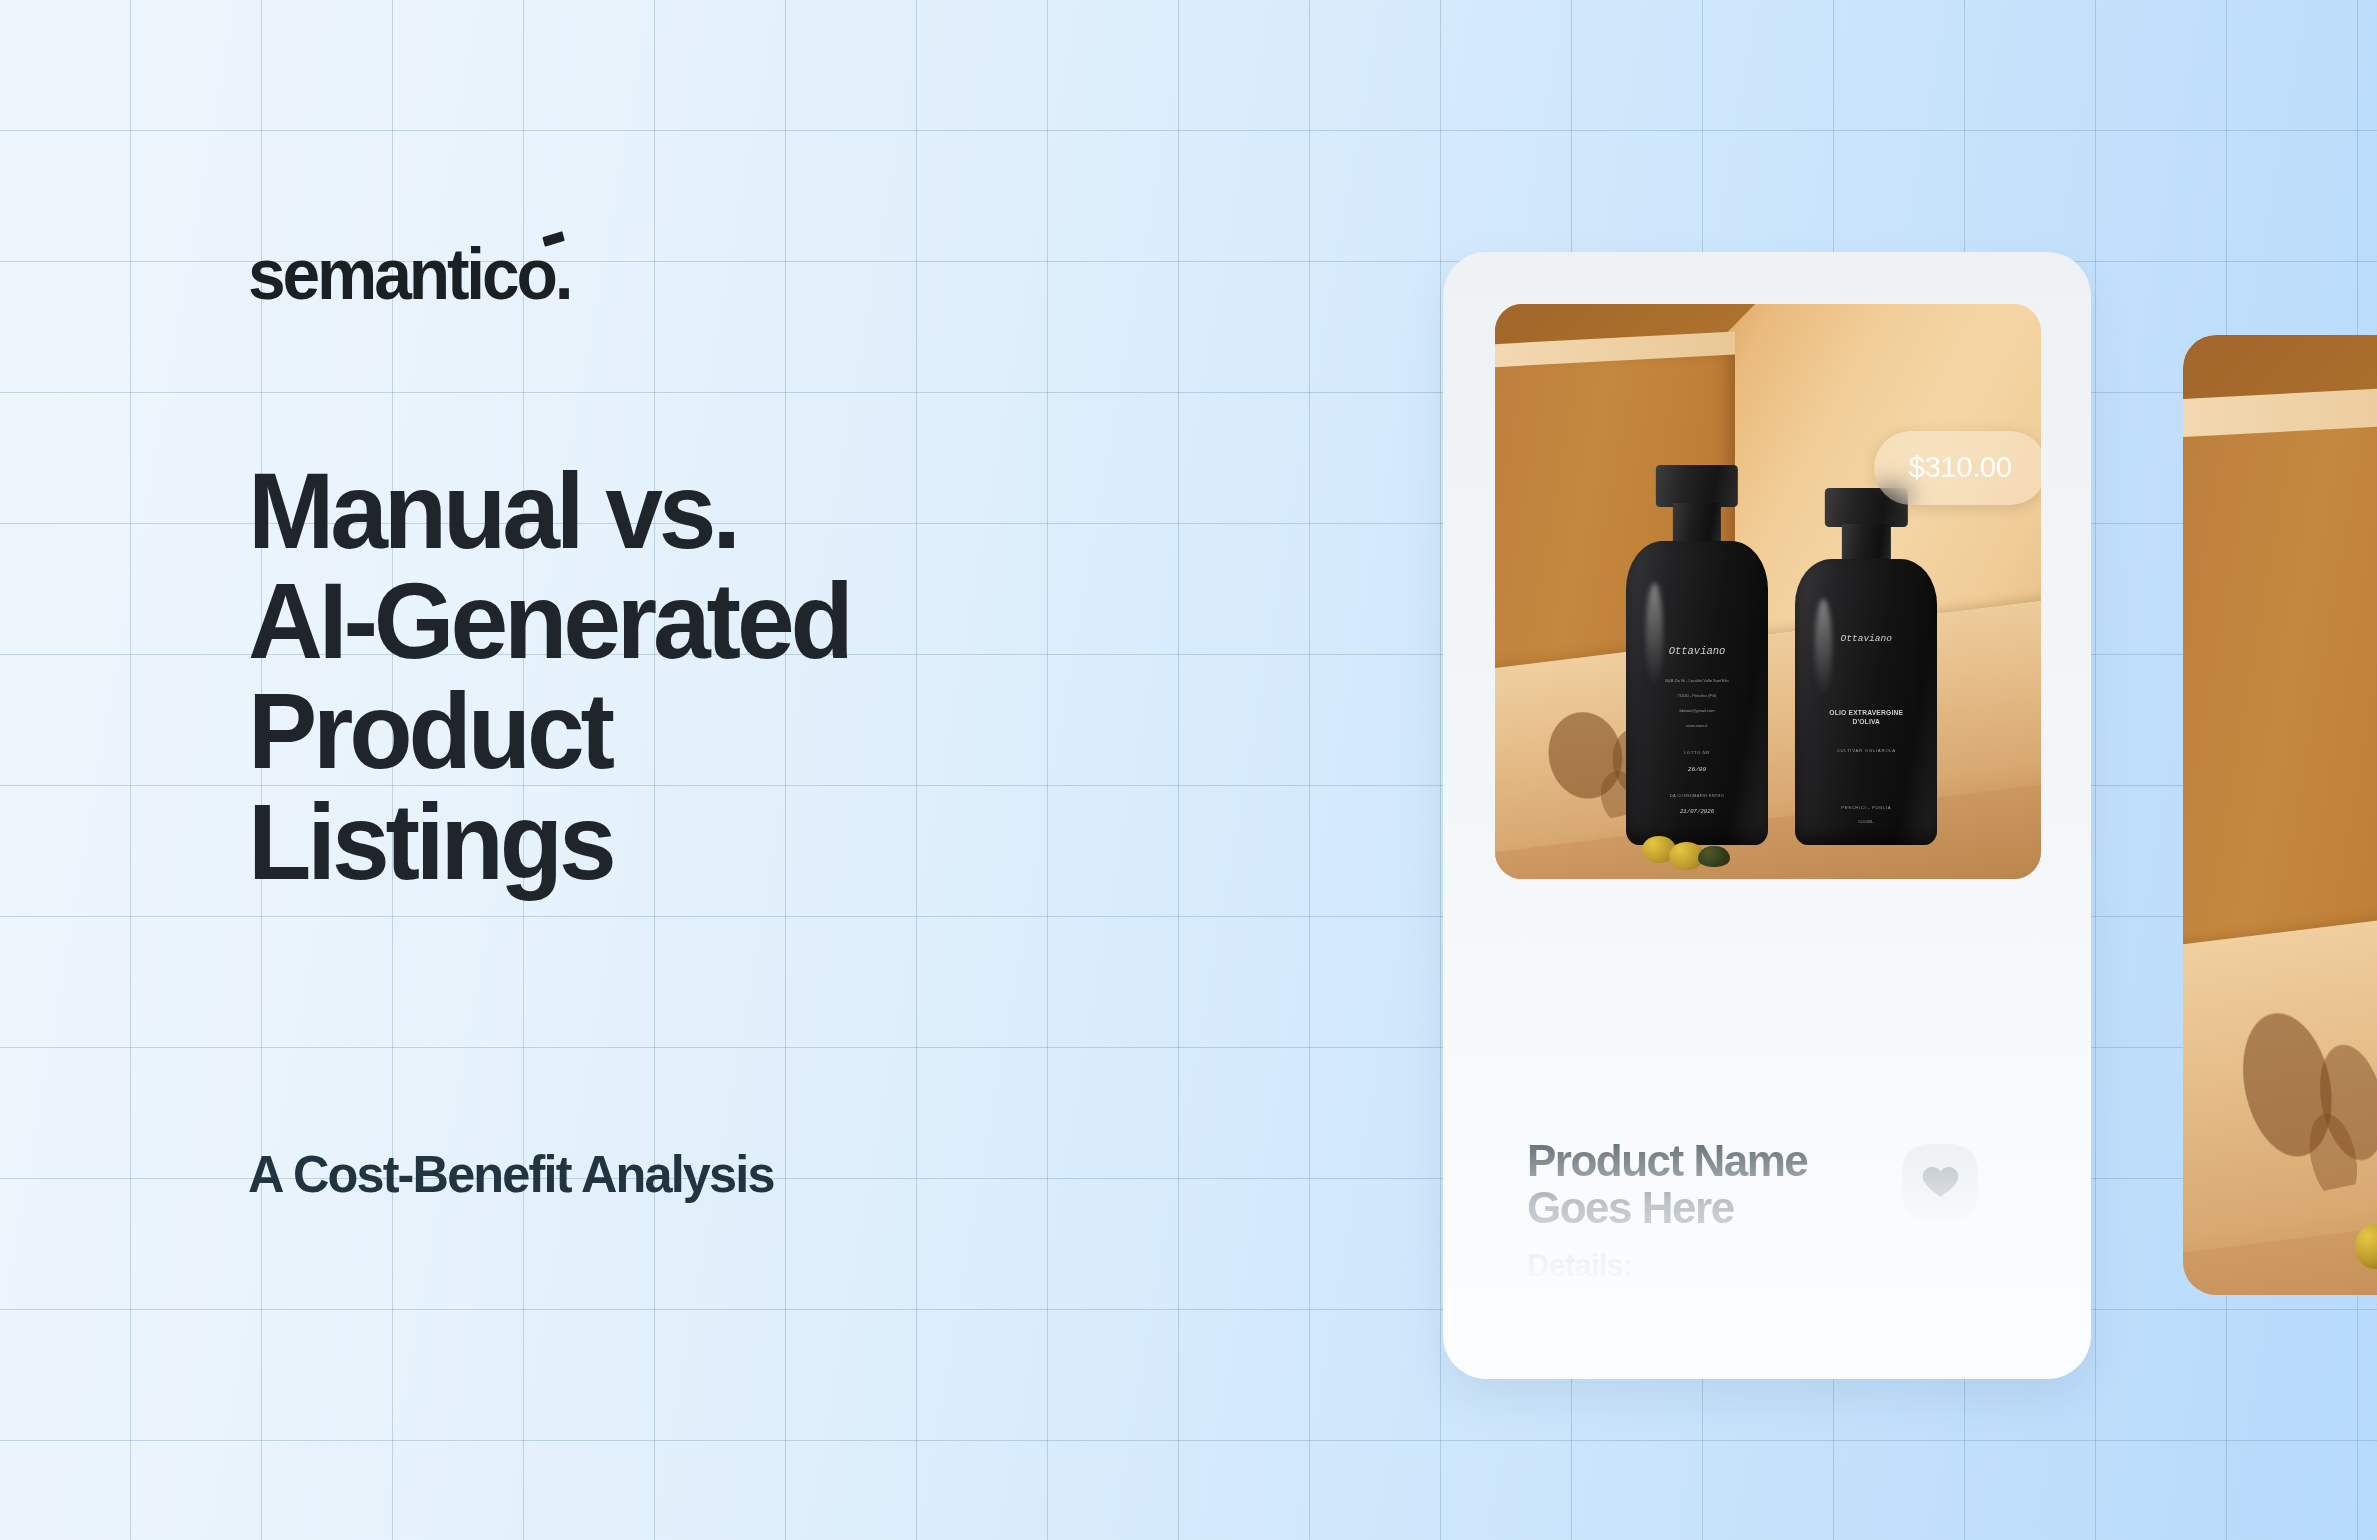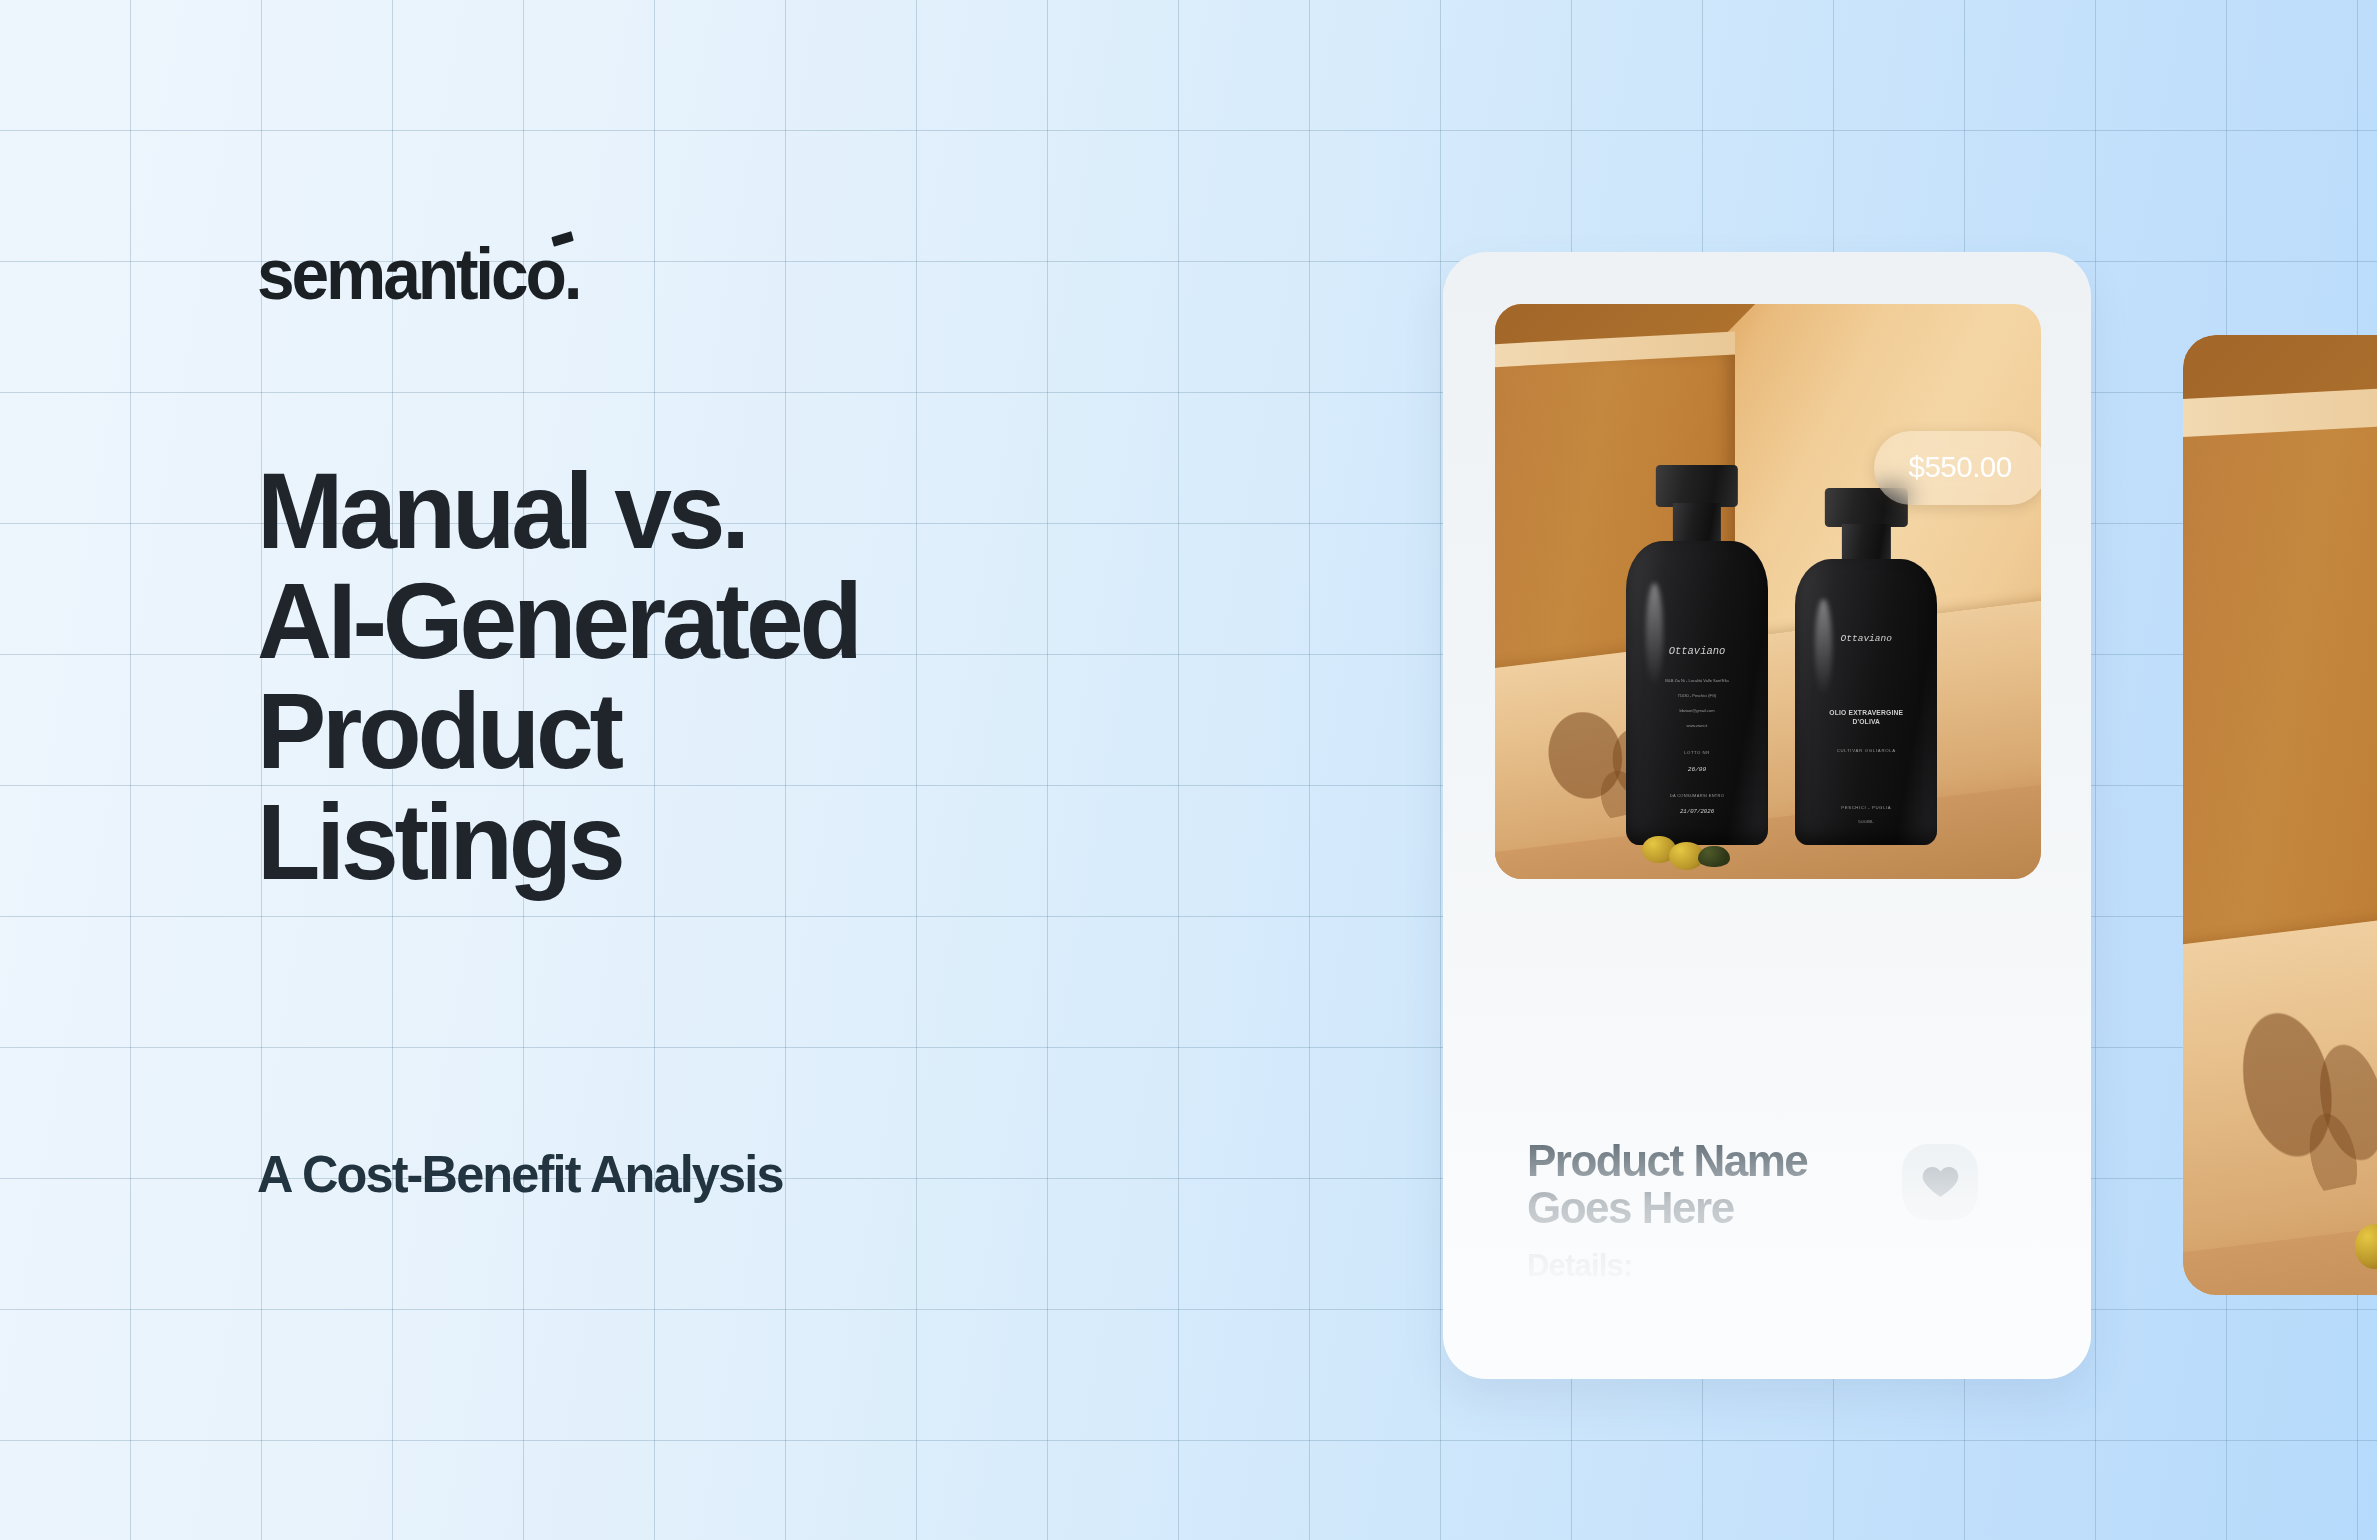--- a/index.html
+++ b/index.html
@@ -32,21 +32,21 @@
     background-size:
       131px 131px,
       131px 131px,
       26px 26px,
       26px 26px;
     background-position: -1px -1px, -1px -1px, -0.5px -0.5px, -0.5px -0.5px;
   }
 
   
   #left-col{
-    position:absolute; left:257px; top:0; width:1141px; height:100%;
+    position:absolute; left:248px; top:0; width:1141px; height:100%;
   }
   #brand-logo{
     position:absolute; top:238px; left:0;
     font-size:72px; font-weight:700; letter-spacing:-3.3px;
     color:#1b2024; line-height:1; white-space:nowrap;
     transform:scaleX(.94); transform-origin:left center;
   }
   #brand-logo .tbar{
     position:absolute; left:314px; top:-3.8px;
     width:22px; height:9.5px; background:#1b2024;
@@ -315,21 +315,21 @@
         </div>
       </div>
 
       <div class="olives">
         <i style="left:0;    top:34%; width:38%; height:52%;"></i>
         <i style="left:30%;  top:46%; width:40%; height:54%;"></i>
         <i class="dark" style="left:64%; top:52%; width:36%; height:42%;"></i>
       </div>
     </div>
 
-    <div id="price-badge">$550.00</div>
+    <div id="price-badge">$310.00</div>
   </div>
 
   <div id="card-body">
     <h2 id="product-title">Product Name
 Goes Here</h2>
 
     <button id="favorite-button">
       <svg viewBox="0 0 24 24">
         <path d="M12 21s-7.5-4.8-9.6-9A5.6 5.6 0 0 1 12 6.2 5.6 5.6 0 0 1 21.6 12c-2.1 4.2-9.6 9-9.6 9z"></path>
       </svg>

